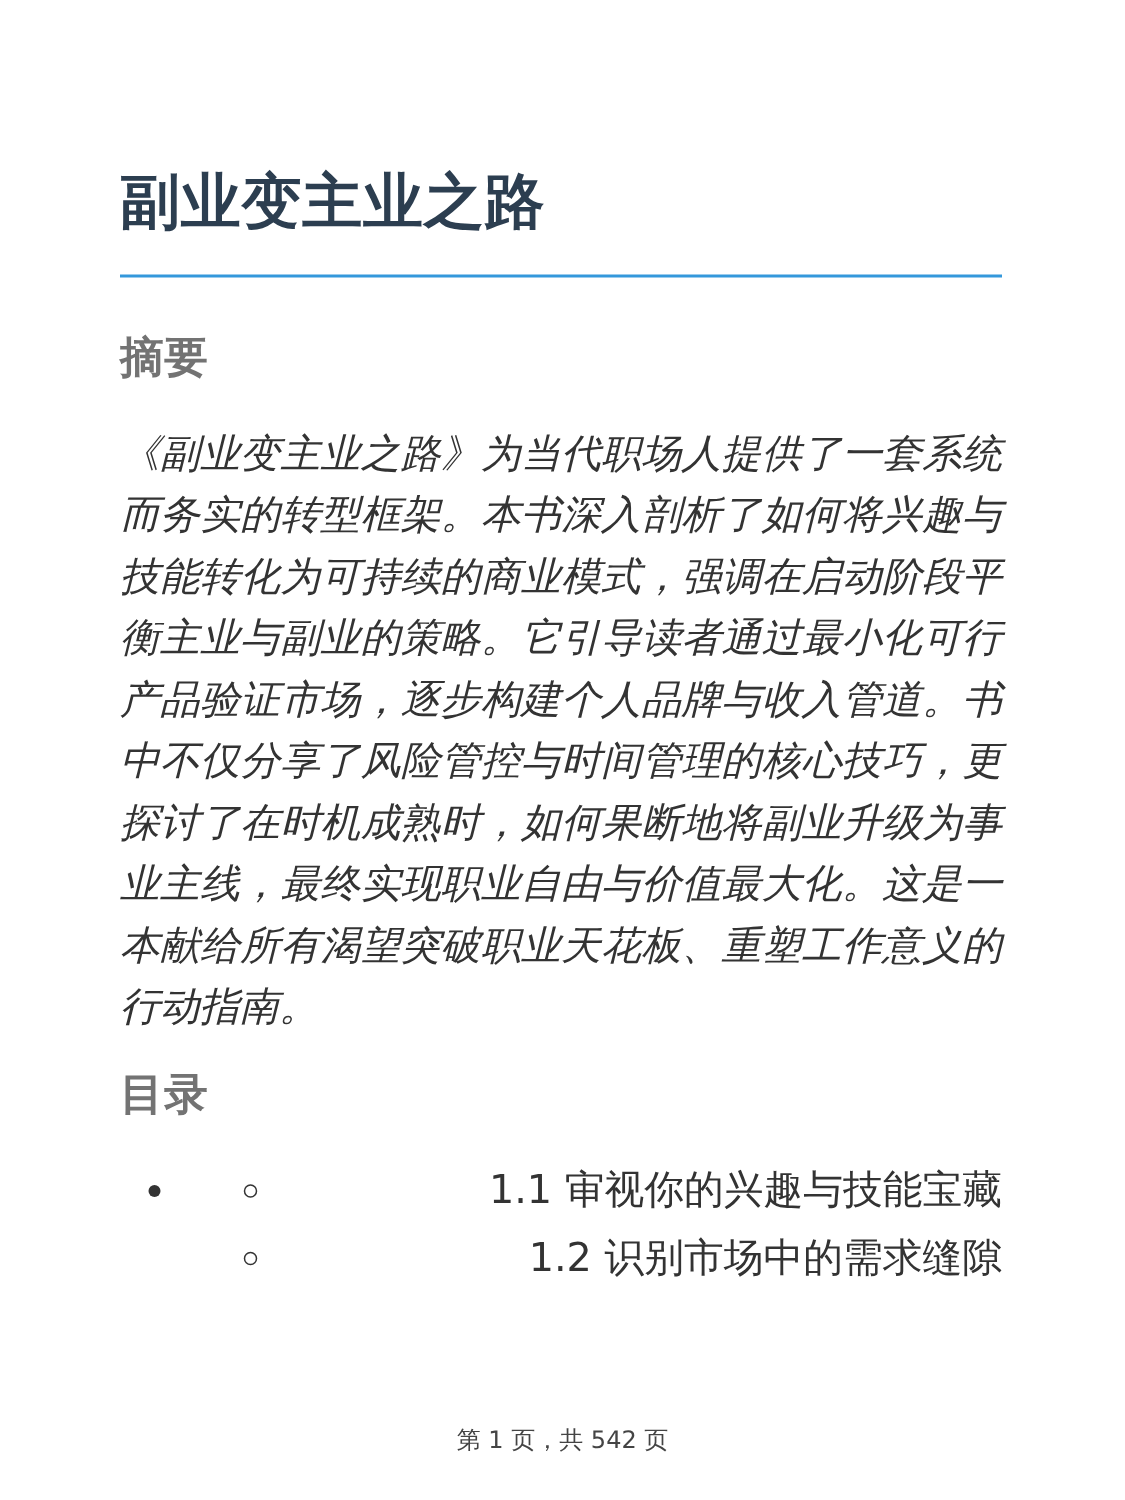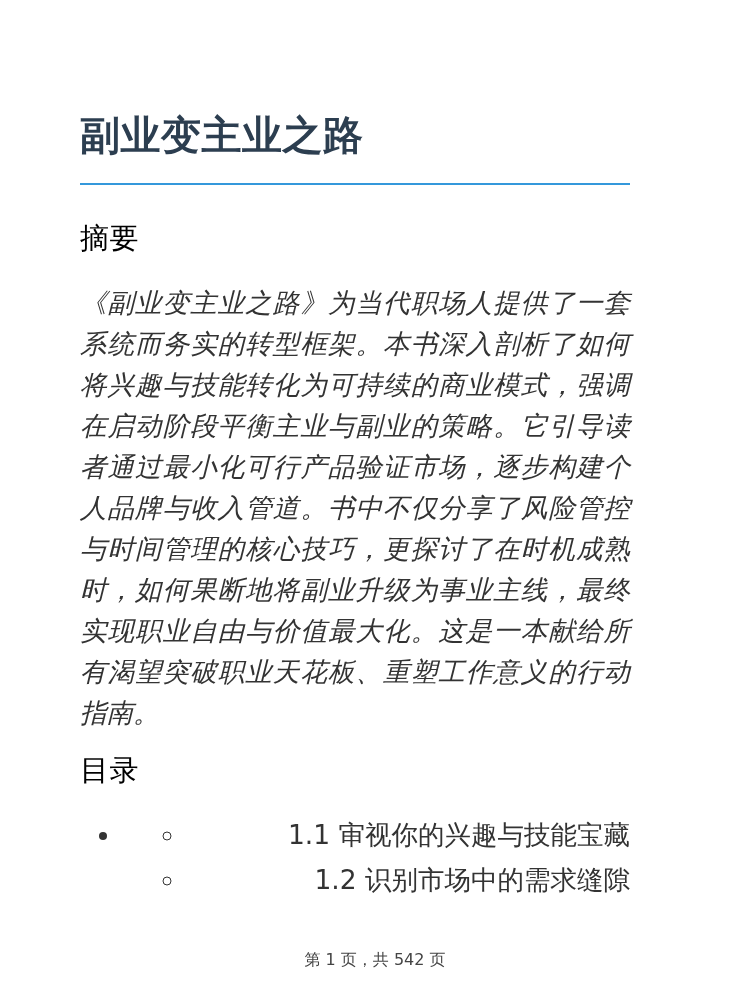--- a/index.html
+++ b/index.html
@@ -12,38 +12,38 @@
     height: 1000px;
     font-family: "DejaVu Sans", "Liberation Sans", sans-serif;
     position: relative;
     overflow: hidden;
   }
   .doc {
     position: relative;
     box-sizing: border-box;
     width: 750px;
     height: 1000px;
-    padding: 0 120px 0 80px;
+    padding: 0 82px 0 80px;
     background: #ffffff;
   }
   h1.book-title {
     margin: 0;
     padding: 112px 0 25px 0;
     font-size: 40px;
     line-height: 46px;
     font-weight: bold;
     color: #2c3e50;
     border-bottom: 2px solid #3498db;
     letter-spacing: 0.5px;
   }
   h2.accent-heading {
     font-size: 29px;
     line-height: 35px;
-    font-weight: normal;
-    color: #000000;
+    font-weight: bold;
+    color: #737373;
     letter-spacing: 0.5px;
   }
   h2.summary-heading { margin: 36px 0 0 0; }
   h2.toc-heading     { margin: 20px 0 0 0; }
   p.summary-body {
     margin: 26px 0 0 0;
     font-size: 26.5px;
     line-height: 41px;
     color: #333333;
     text-align: justify;

